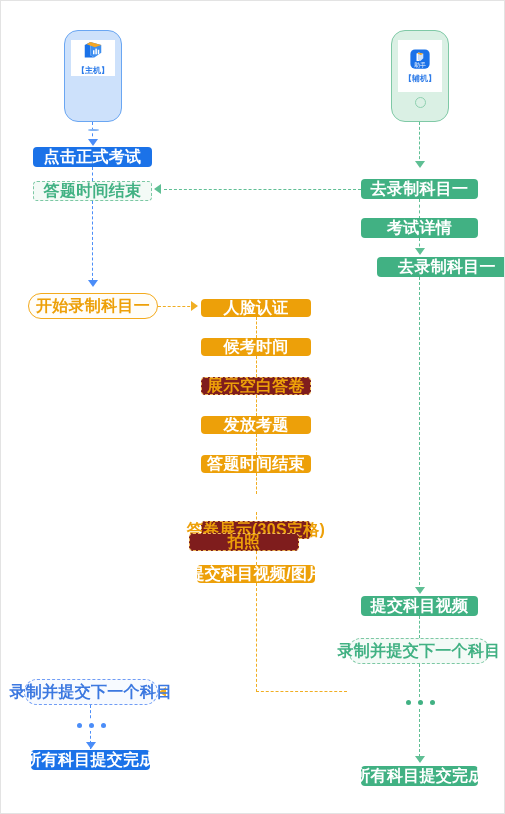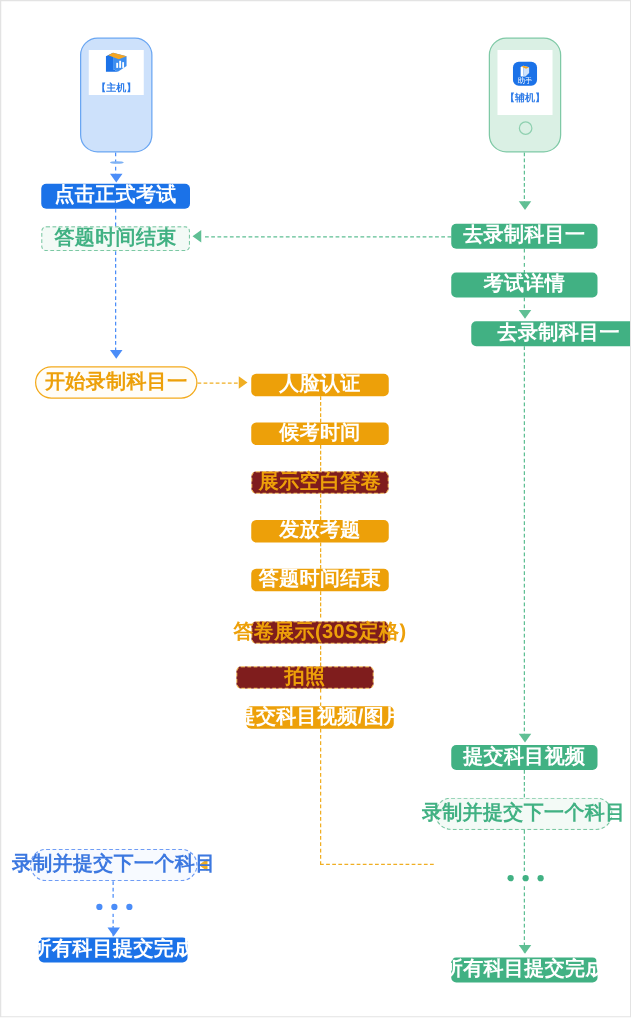--- a/index.html
+++ b/index.html
@@ -258,21 +258,21 @@
 
   <div class="node dashed orange" style="left:200px; top:376px; width:110px; height:18px;">展示空白答卷</div>
   <div class="conn vline c-orange" style="left:255px; top:394px; height:21px;"></div>
 
   <div class="node solid orange" style="left:200px; top:415px; width:110px; height:18px;">发放考题</div>
   <div class="conn vline c-orange" style="left:255px; top:433px; height:21px;"></div>
 
   <div class="node solid orange" style="left:200px; top:454px; width:110px; height:18px;">答题时间结束</div>
   <div class="conn vline c-orange" style="left:255px; top:472px; height:21px;"></div>
 
-  <div class="node dashed orange" style="left:200px; top:496px; width:110px; height:18px;">答卷展示(30S定格)</div>
+  <div class="node dashed orange" style="left:200px; top:520px; width:110px; height:18px;">答卷展示(30S定格)</div>
   <div class="conn vline c-orange" style="left:255px; top:511px; height:21px;"></div>
 
   <div class="node dashed orange" style="left:188px; top:532px; width:110px; height:18px;">拍照</div>
   <div class="conn vline c-orange" style="left:255px; top:550px; height:14px;"></div>
 
   <div class="node solid orange" style="left:196px; top:564px; width:118px; height:18px;">提交科目视频/图片</div>
 
   <div class="elbow c-orange" style="left:255px; top:582px; width:91px; height:109px;"></div>
   <div class="arrow left a-orange" style="left:158px; top:686px;"></div>
 

